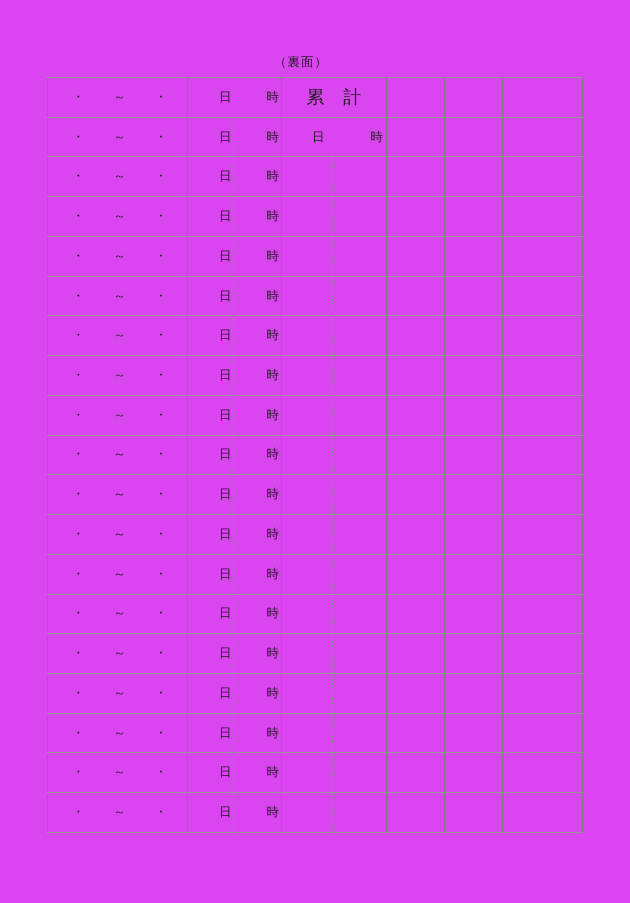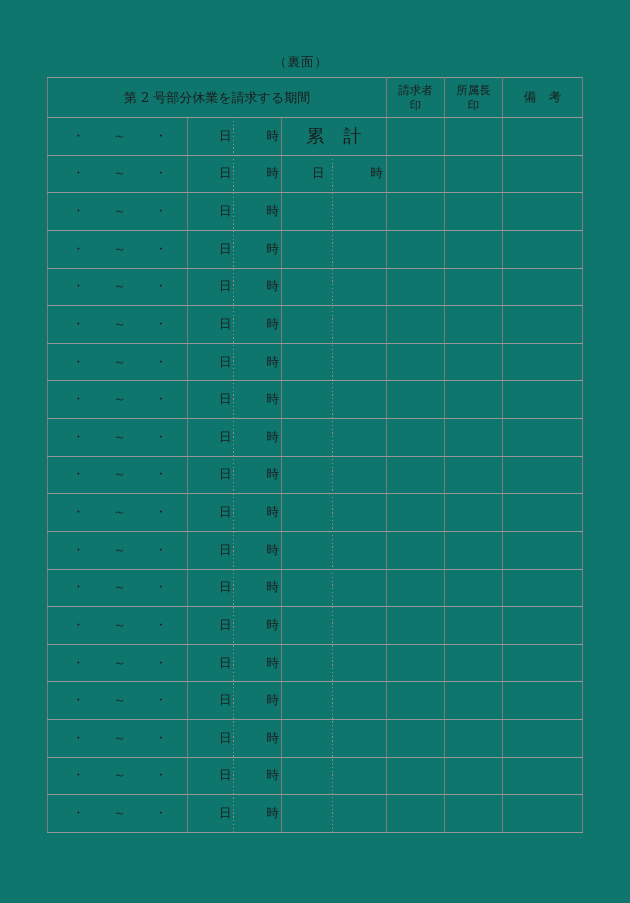--- a/index.html
+++ b/index.html
@@ -4,21 +4,21 @@
 <style>
   html, body {
     margin: 0;
     padding: 0;
     background: #f7f7f7;
   }
   .sheet {
     position: relative;
     width: 630px;
     height: 903px;
-    background: #0f766e;
+    background: #d946ef;
     font-family: "DejaVu Serif", "Liberation Serif", serif;
     color: #1b1b1b;
     overflow: hidden;
   }
   .side-label {
     position: absolute;
     top: 54px;
     left: 0;
     width: 100%;
     text-align: center;
@@ -111,36 +111,20 @@
   <table class="form">
     <colgroup>
       <col style="width:140px">
       <col style="width:94px">
       <col style="width:105px">
       <col style="width:58px">
       <col style="width:58px">
       <col style="width:80px">
     </colgroup>
     <tbody>
-      <tr class="header-row">
-        <td colspan="3" class="title-cell">
-          <span>第 2 号部分休業を請求する期間</span>
-        </td>
-        <td class="seal-head">
-          <div>請求者</div>
-          <div>印</div>
-        </td>
-        <td class="seal-head">
-          <div>所属長</div>
-          <div>印</div>
-        </td>
-        <td class="remarks-head">
-          <span>備　考</span>
-        </td>
-      </tr>
 
     <tr class="data-row">
           <td>
             <div class="period-flex">
               <span>・</span>
               <span>～</span>
               <span>・</span>
             </div>
           </td>
           <td>

